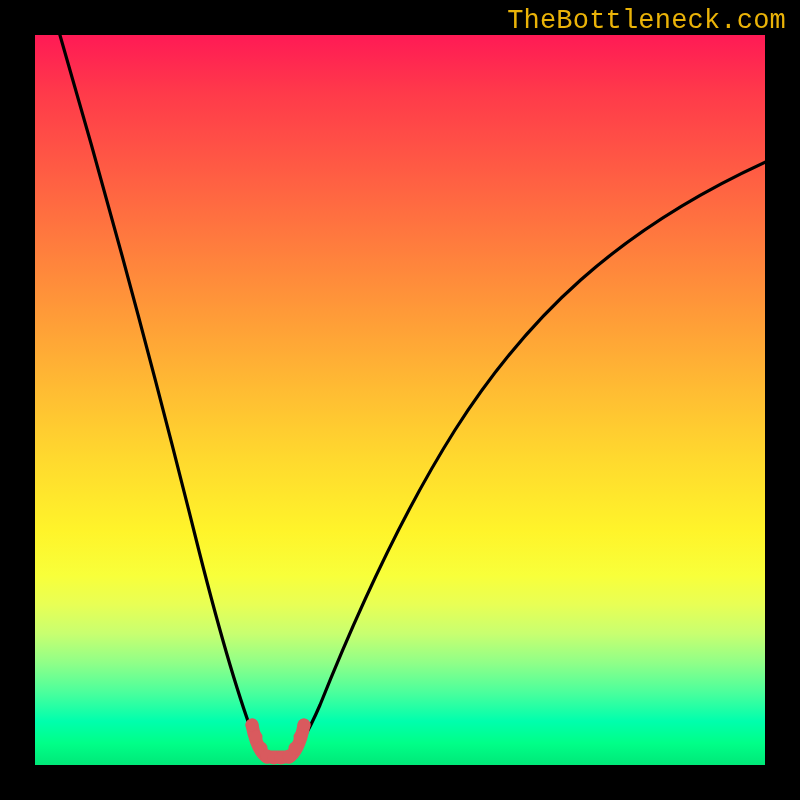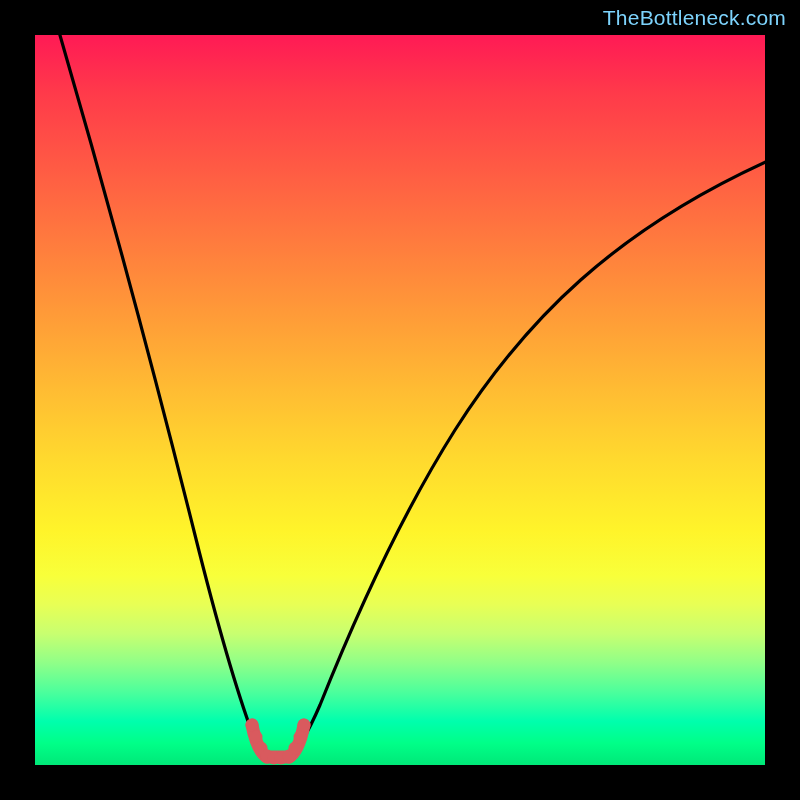--- a/index.html
+++ b/index.html
@@ -41,24 +41,25 @@
       #4cff9c 90%,
       #00ffad 94%,
       #00ff88 97%,
       #00e878 100%
     );
   }
   .watermark {
     position: absolute;
     top: 6px;
     right: 14px;
-    color: #7dd3fc;
-    font-size: 21px;
+    color: #eab308;
+    font-size: 27px;
     letter-spacing: 0.2px;
     font-weight: 500;
+    font-family: Liberation Mono, monospace;
   }
   svg.curves {
     position: absolute;
     left: 0;
     top: 0;
     width: 730px;
     height: 730px;
   }
 </style>
 </head>

